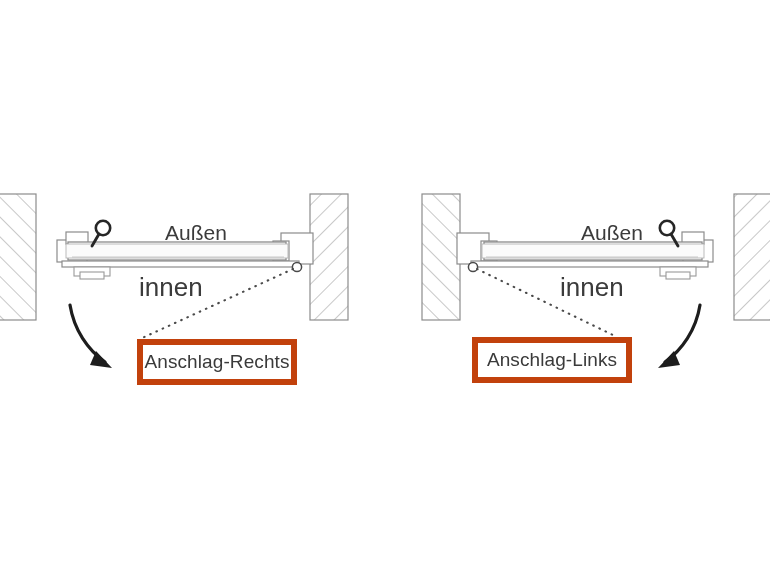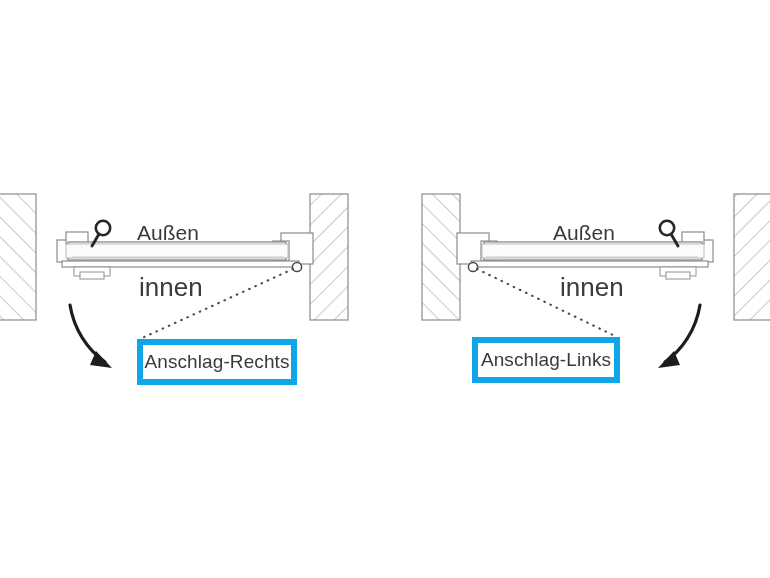--- a/index.html
+++ b/index.html
@@ -11,37 +11,37 @@
   }
   #stage{position:relative;width:770px;height:578px;}
   svg.diagram{position:absolute;left:0;top:0;width:770px;height:578px;display:block;}
   .lbl{
     position:absolute;
     font-family:"Liberation Sans", sans-serif;
     color:#3b3b3b;
     white-space:nowrap;
     font-weight:400;
   }
-  .lbl-aussen{font-size:21px;}
+  .lbl-aussen{font-size:21px;margin-left:28px;}
   .lbl-innen{font-size:26px;}
   .callout{
     position:absolute;
     background:#ffffff;
-    border:6px solid #0ea5e9;
+    border:6px solid #c2410c;
     display:flex;align-items:center;justify-content:center;
     box-sizing:border-box;
   }
   .callout span{
     font-size:19px;
     color:#3a3a3a;
     letter-spacing:0.1px;
     font-family:"Liberation Sans", sans-serif;
   }
   #callout-right{left:137px;top:339px;width:160px;height:46px;}
-  #callout-left{left:472px;top:337px;width:148px;height:46px;align-items:center;}
+  #callout-left{left:472px;top:337px;width:160px;height:46px;align-items:center;}
   #aussen-right{left:137px;top:221px;}
   #innen-right{left:139px;top:272px;}
   #aussen-left{left:553px;top:221px;}
   #innen-left{left:560px;top:272px;}
 </style>
 </head>
 <body>
 
 <div id="stage">
 

